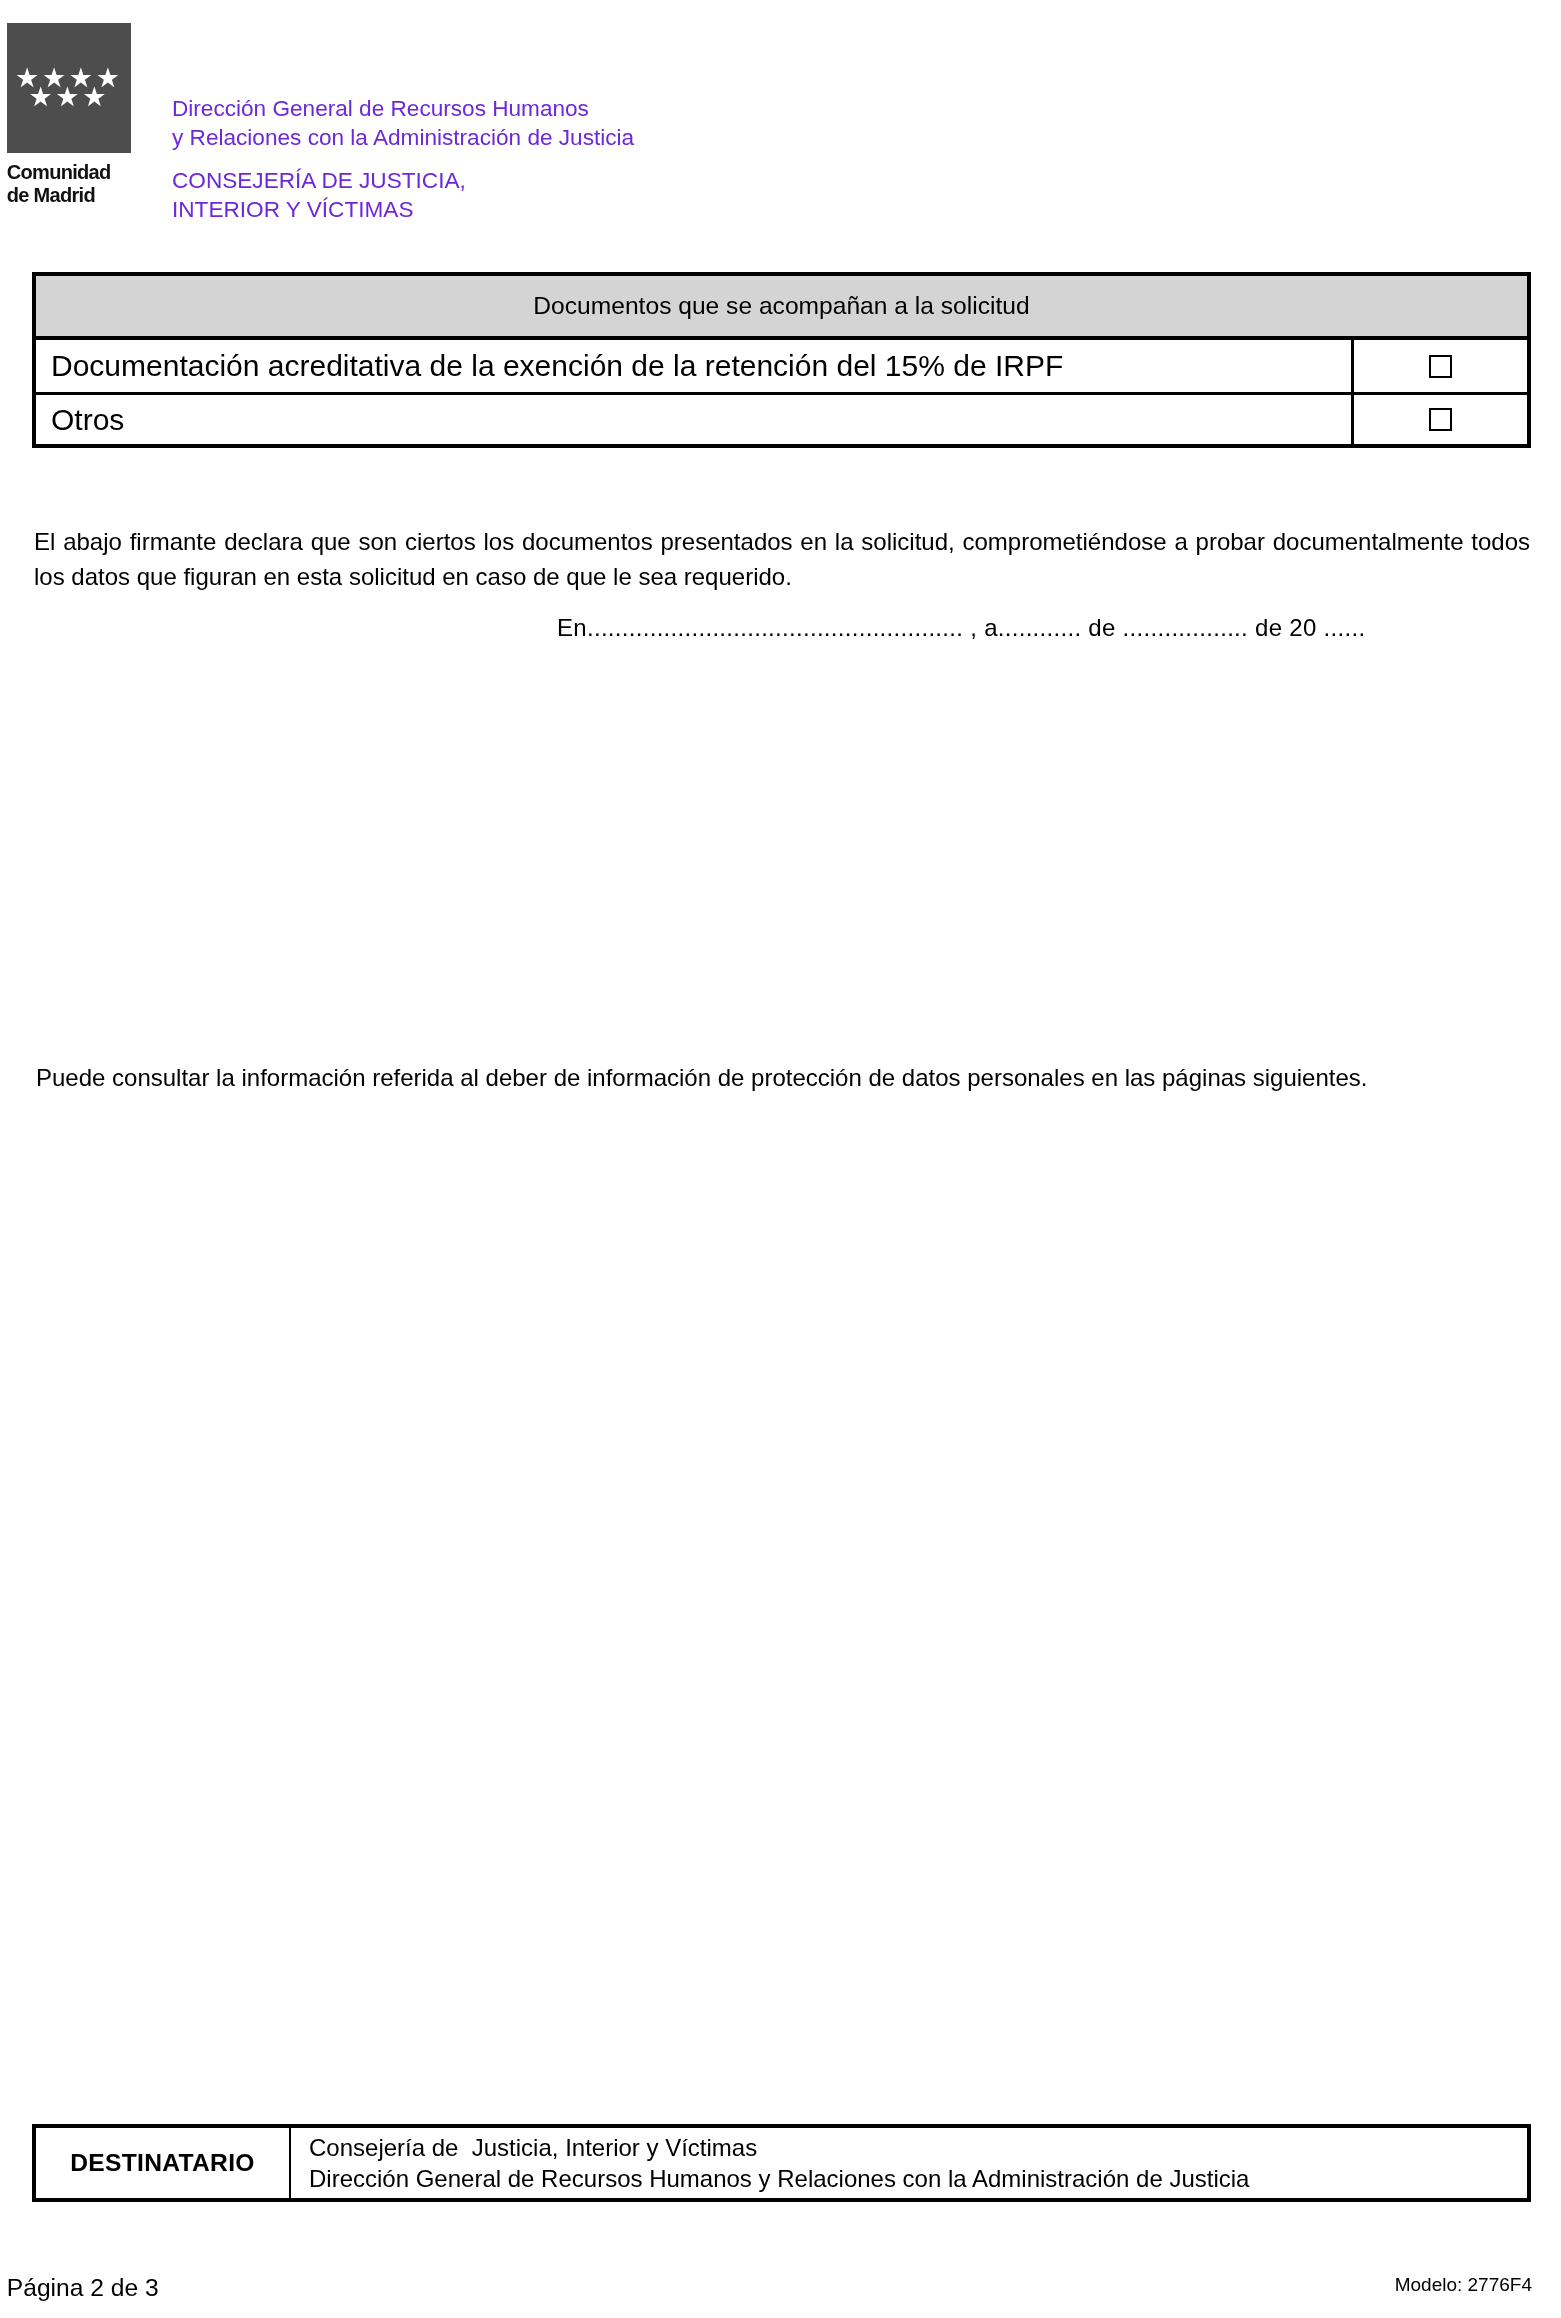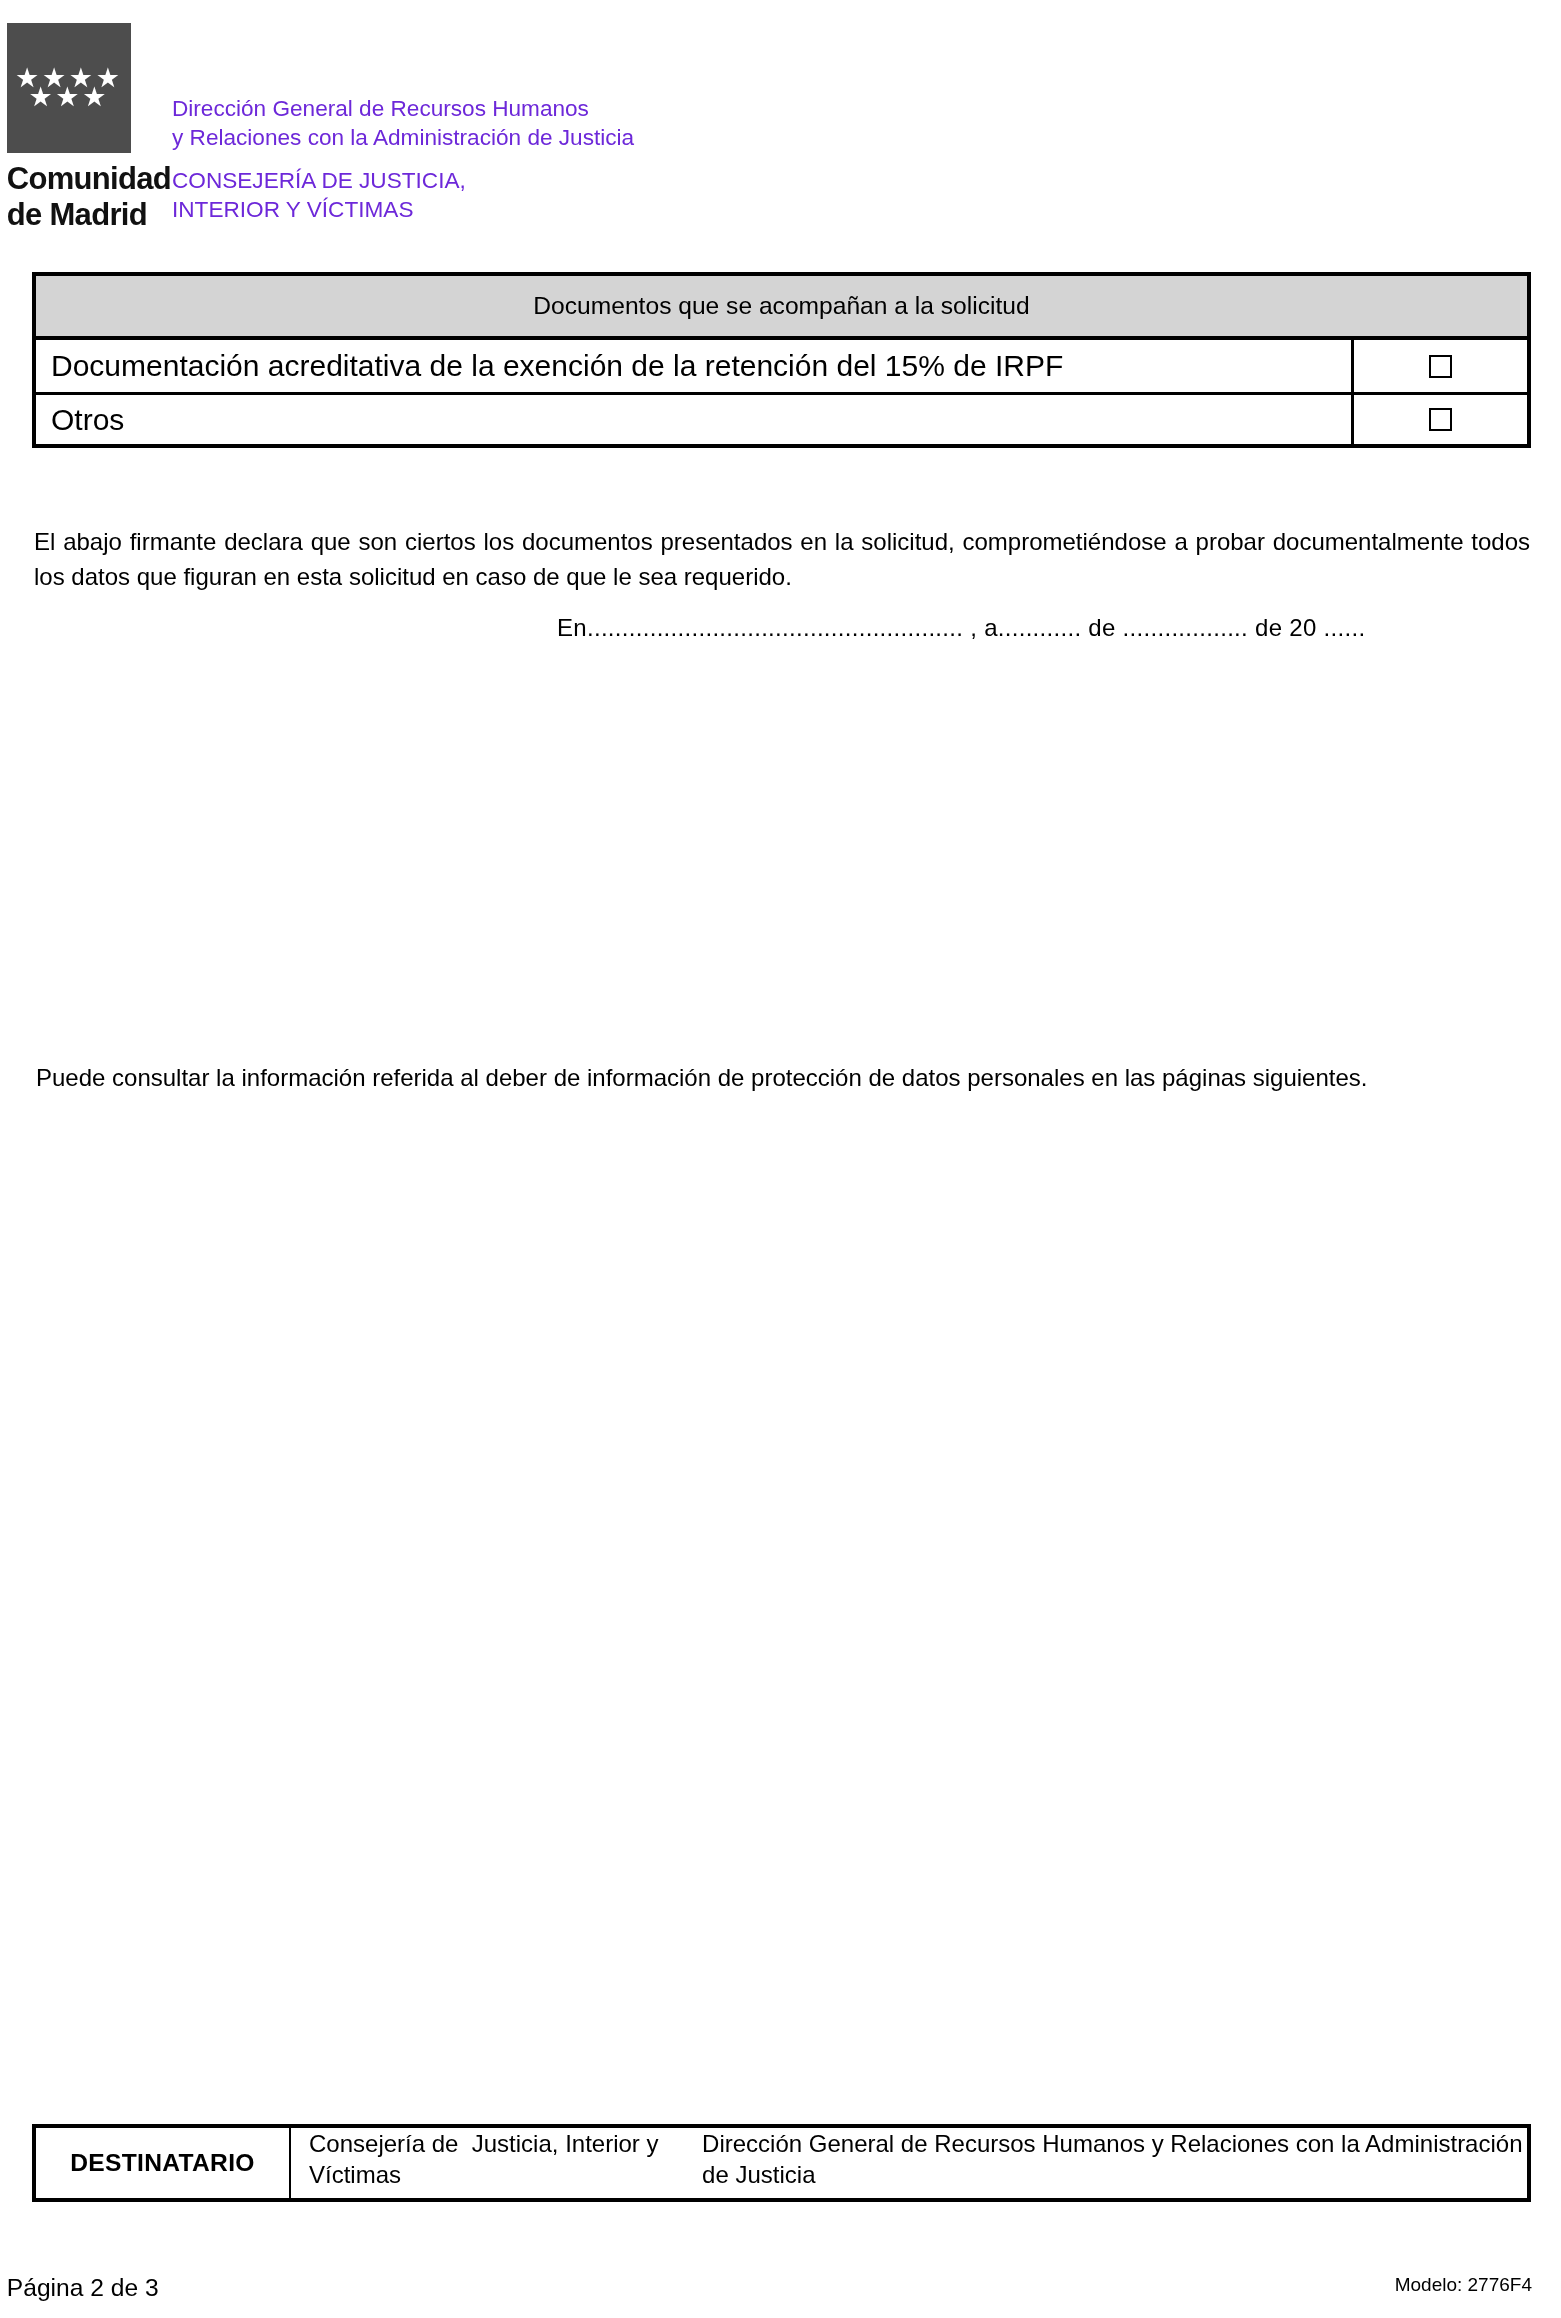--- a/index.html
+++ b/index.html
@@ -22,21 +22,21 @@
     display: flex; flex-direction: column;
     align-items: center; justify-content: center;
   }
   .stars-row {
     color: #ffffff; font-size: 27px; line-height: 0.85;
     letter-spacing: 2.7px; text-align: center; white-space: nowrap;
   }
   .stars-row.bottom { margin-top: -4.1px; }
   .logo-caption {
     position: absolute; left: 6.8px; top: 161px;
-    font-size: 31px; font-weight: bold; line-height: 1.16;
+    font-size: 20px; font-weight: bold; line-height: 1.16;
     letter-spacing: -0.7px; color: #111;
   }
   .header-text { position: absolute; left: 172px; top: 94px; }
   .dept-line { font-size: 22.6px; line-height: 29px; color: #6d28d9; }
   .consejeria { margin-top: 13.7px; }
 
   
   .doc-table {
     position: absolute; left: 32px; top: 272px; width: 1499px;
     border: 4.8px solid #000; box-sizing: border-box; background: #fff;
@@ -96,21 +96,21 @@
     width: 1499px; height: 78px;
     border: 4.8px solid #000; box-sizing: border-box;
     display: flex; background: #fff;
   }
   .dest-label-cell {
     width: 255px; border-right: 2.7px solid #000; box-sizing: border-box;
     display: flex; align-items: center; justify-content: center;
     font-size: 24.6px; font-weight: bold; letter-spacing: 0.3px;
   }
   .dest-content-cell {
-    flex: 1; display: flex; justify-content: center;
+    flex: 1; display: flex; flex-direction: column; justify-content: center;
     padding-left: 18px; font-size: 24px; line-height: 1.3;
   }
   .dest-line { white-space: pre-wrap; }
 
   
   .footer-page  { position: absolute; left: 6.8px;  top: 2274px; font-size: 24.6px; }
   .footer-model { position: absolute; right: 29px; top: 2274px; font-size: 19px; }
 </style>
 </head>
 <body>

